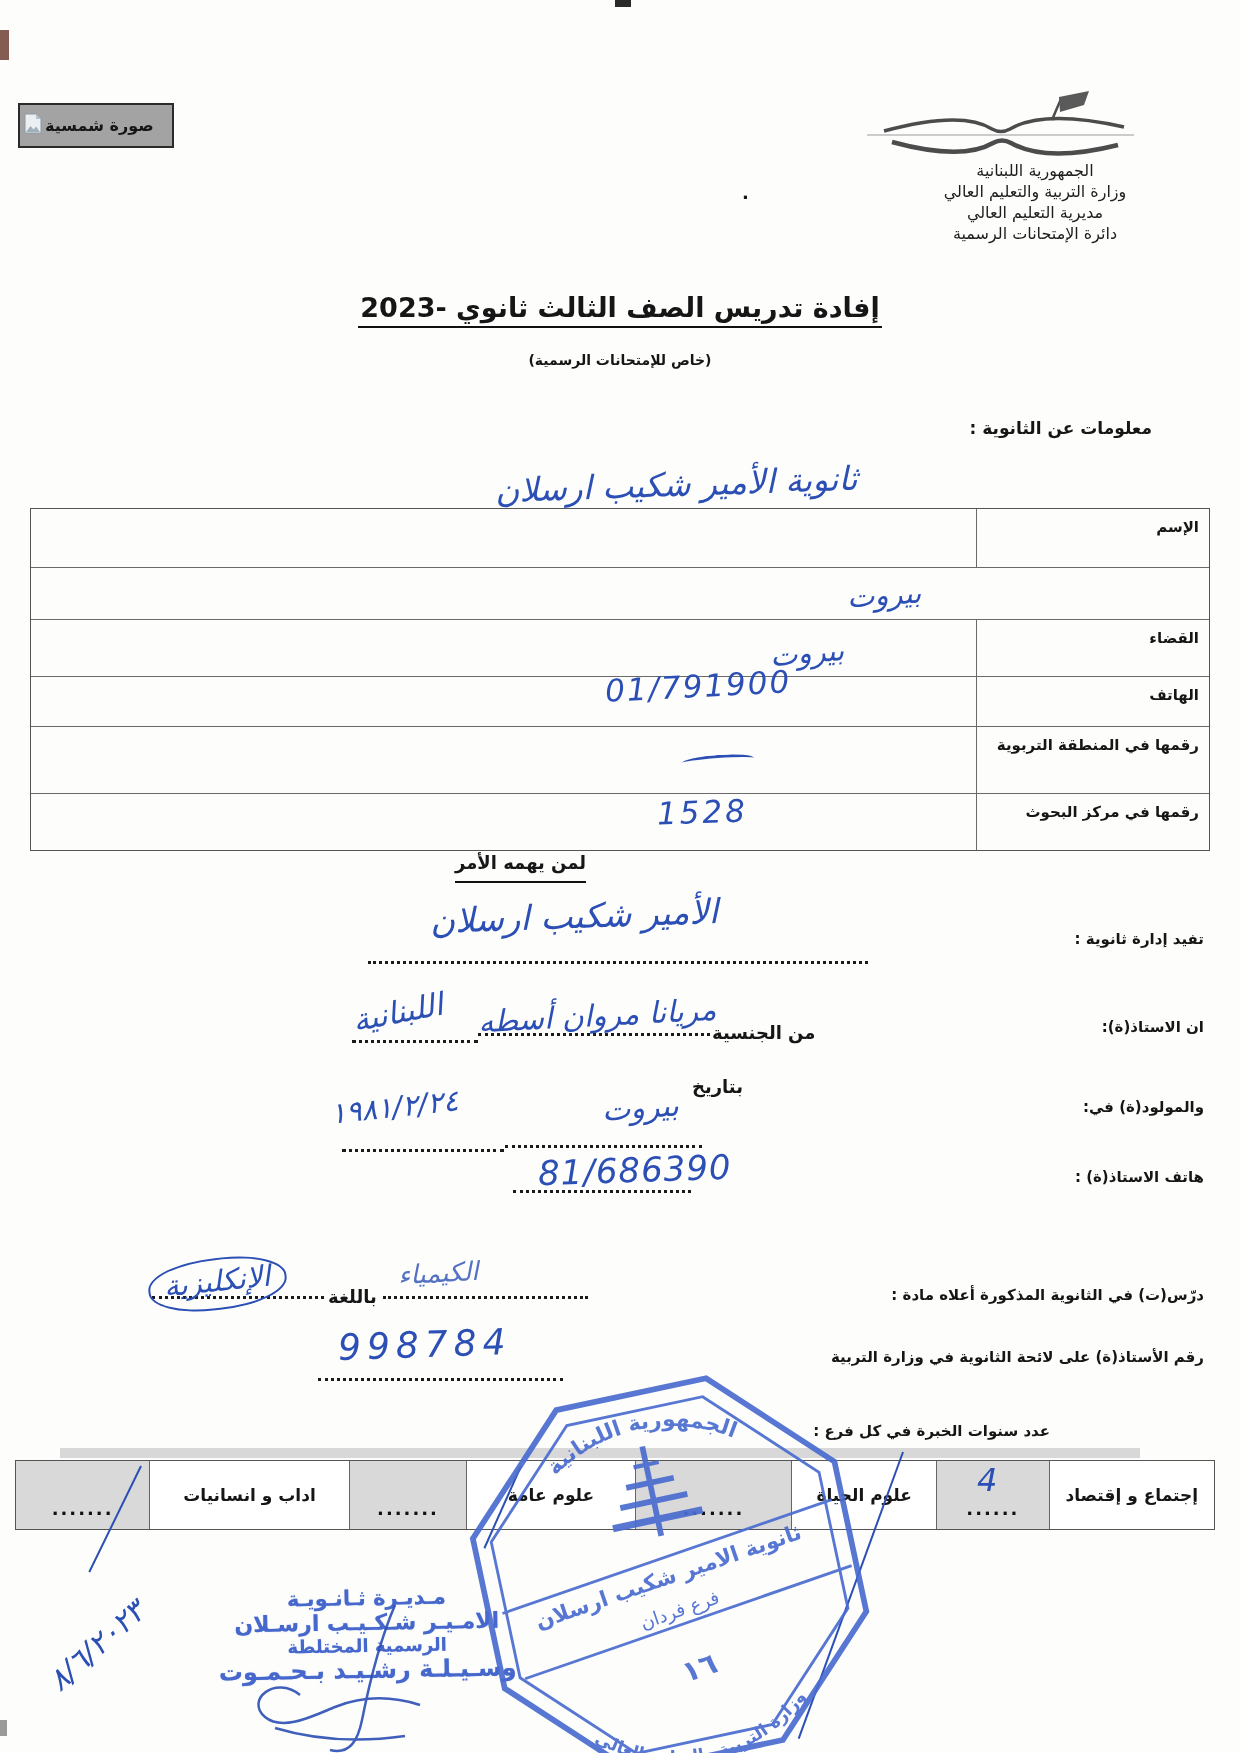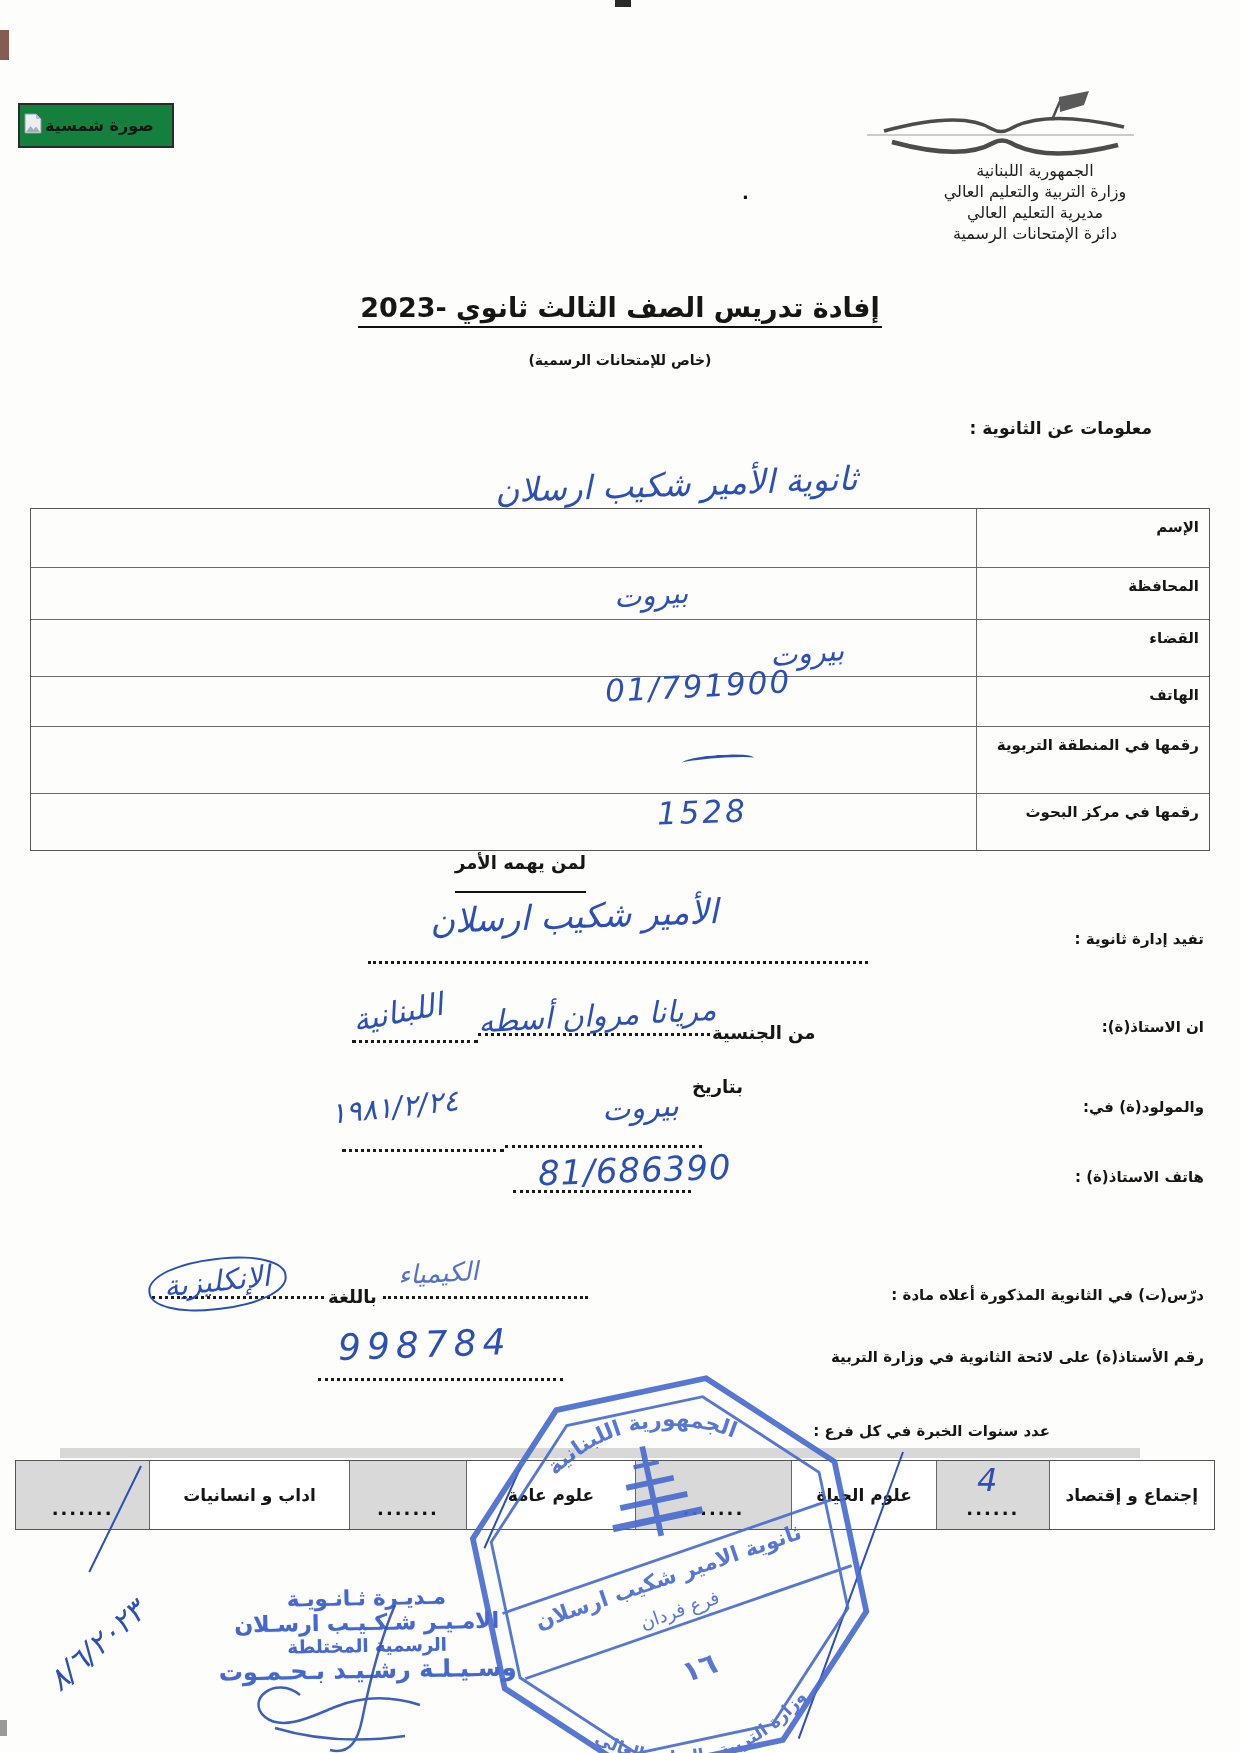--- a/index.html
+++ b/index.html
@@ -6,21 +6,21 @@
   .page{position:relative;width:1240px;height:1753px;background:#fdfdfc;overflow:hidden;
         font-family:"DejaVu Sans",sans-serif;color:#161616;}
   .ar{direction:rtl;unicode-bidi:plaintext;}
   .abs{position:absolute;}
   
   .art1{left:0;top:30px;width:9px;height:30px;background:#6e4034;opacity:.85;}
   .art2{left:615px;top:0;width:16px;height:7px;background:#2a2a2a;}
   .art3{left:0;top:1720px;width:7px;height:16px;background:#9a9a9a;}
   
   .photobox{left:18px;top:103px;width:146px;height:41px;border:2px solid #2b2b2b;
-            display:flex;align-items:center;gap:2px;padding:0 3px;background:#15803d;}
+            display:flex;align-items:center;gap:2px;padding:0 3px;background:#a3a3a3;}
   .photobox .lbl{font-size:16px;font-weight:bold;direction:rtl;white-space:nowrap;}
   
   .hdr{right:40px;top:160px;width:330px;text-align:center;font-size:16px;font-weight:500;
        line-height:21px;direction:rtl;color:#1d1d1d;}
   .logo{left:862px;top:90px;}
   .straydot{left:742px;top:182px;font-size:18px;font-weight:bold;}
   
   .title{left:0;right:0;top:292px;text-align:center;}
   .title span{display:inline-block;font-size:27px;font-weight:bold;direction:rtl;
               border-bottom:2.5px solid #111;padding:0 2px 3px 2px;}
@@ -38,21 +38,21 @@
   .hw{position:absolute;color:#2b4fb4;font-style:italic;white-space:nowrap;direction:rtl;}
   .hw-name{right:118px;top:-44px;font-size:33px;transform:rotate(-2deg);}
   .hw-gov{right:288px;top:10px;font-size:29px;transform:rotate(-4deg);}
   .hw-dist{right:132px;top:16px;font-size:29px;transform:rotate(-5deg);}
   .hw-phone{right:185px;top:-9px;font-size:31px;letter-spacing:2px;transform:rotate(-3deg);direction:ltr;}
   .hw-dash{right:222px;top:28px;width:72px;height:8px;border-top:3.5px solid #2b4fb4;
            border-radius:60%;transform:rotate(-4deg);}
   .hw-res{right:228px;top:0;font-size:31px;letter-spacing:3px;transform:rotate(-2deg);direction:ltr;}
   
   .whead{left:455px;top:852px;font-size:18px;font-weight:bold;direction:rtl;
-         border-bottom:2.5px solid #111;padding-bottom:18px;}
+         border-bottom:2.5px solid #111;padding-bottom:8px;}
   .flabel{position:absolute;right:36px;font-size:15px;font-weight:bold;direction:rtl;white-space:nowrap;}
   .ilabel{position:absolute;font-size:18px;font-weight:bold;direction:rtl;white-space:nowrap;}
   .dot{position:absolute;height:0;border-bottom:3px dotted #1b1b1b;}
   .fhw{position:absolute;color:#2b4fb4;font-style:italic;white-space:nowrap;direction:rtl;}
   .hw-school2{left:430px;top:896px;font-size:34px;transform:rotate(-2deg);}
   .hw-teacher{left:478px;top:998px;font-size:30px;transform:rotate(-3deg);}
   .hw-natl{left:352px;top:994px;font-size:31px;transform:rotate(-11deg);}
   .hw-city{left:602px;top:1090px;font-size:30px;transform:rotate(-4deg);}
   .hw-bdate{left:330px;top:1090px;font-size:29px;transform:rotate(-6deg);}
   .hw-tphone{left:538px;top:1150px;font-size:34px;letter-spacing:1px;direction:ltr;transform:rotate(-2deg);}
@@ -139,21 +139,20 @@
   <div class="abs sechead">معلومات عن الثانوية :</div>
 
   <div class="abs stable">
     <div class="srow r1">
       <div class="slabel">الإسم</div>
       <div class="sval">
         <span class="hw hw-name">ثانوية الأمير شكيب ارسلان</span>
       </div>
     </div>
     <div class="srow r2">
-      <div class="slabel">المحافظة</div>
       <div class="sval">
         <span class="hw hw-gov">بيروت</span>
       </div>
     </div>
     <div class="srow r3">
       <div class="slabel">القضاء</div>
       <div class="sval">
         <span class="hw hw-dist">بيروت</span>
       </div>
     </div>

